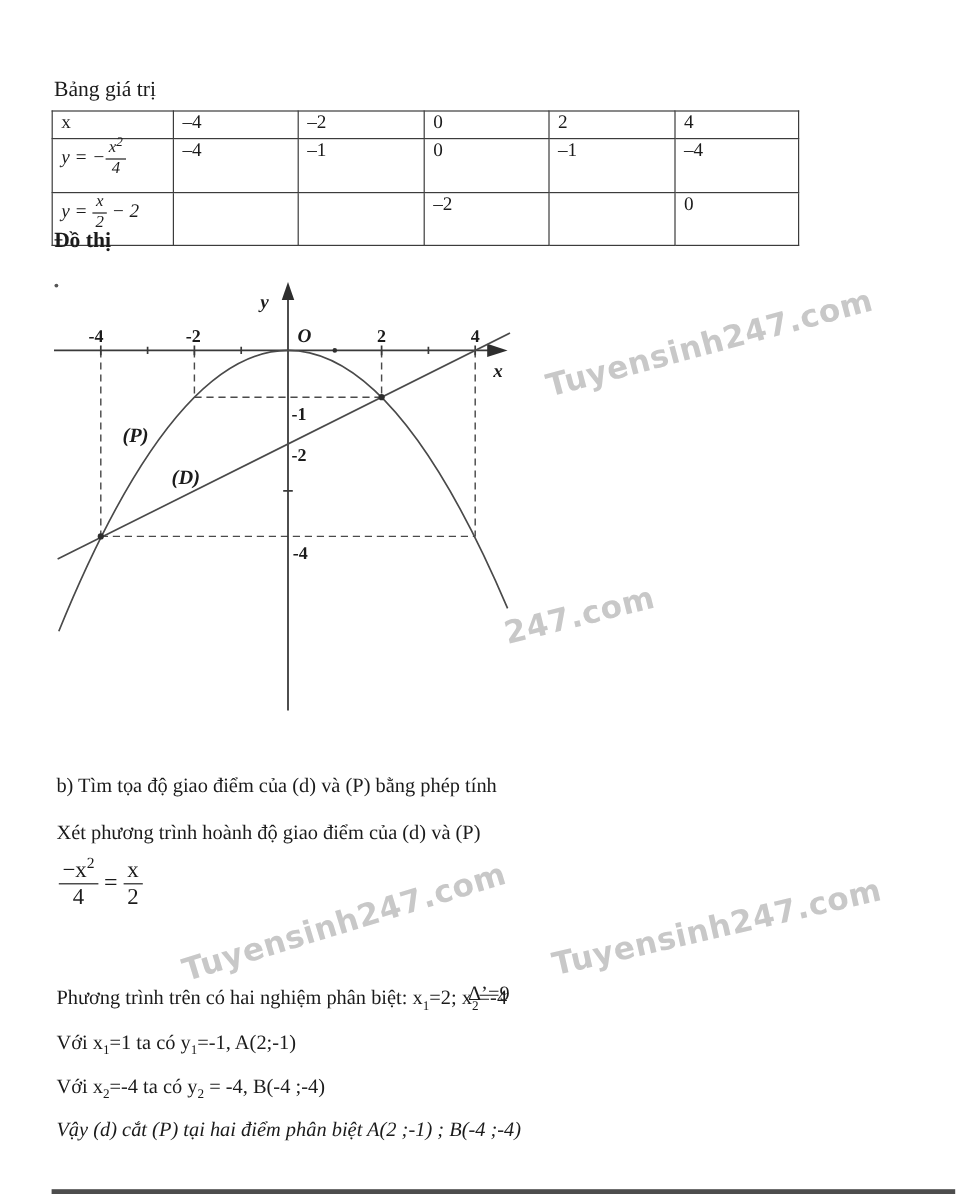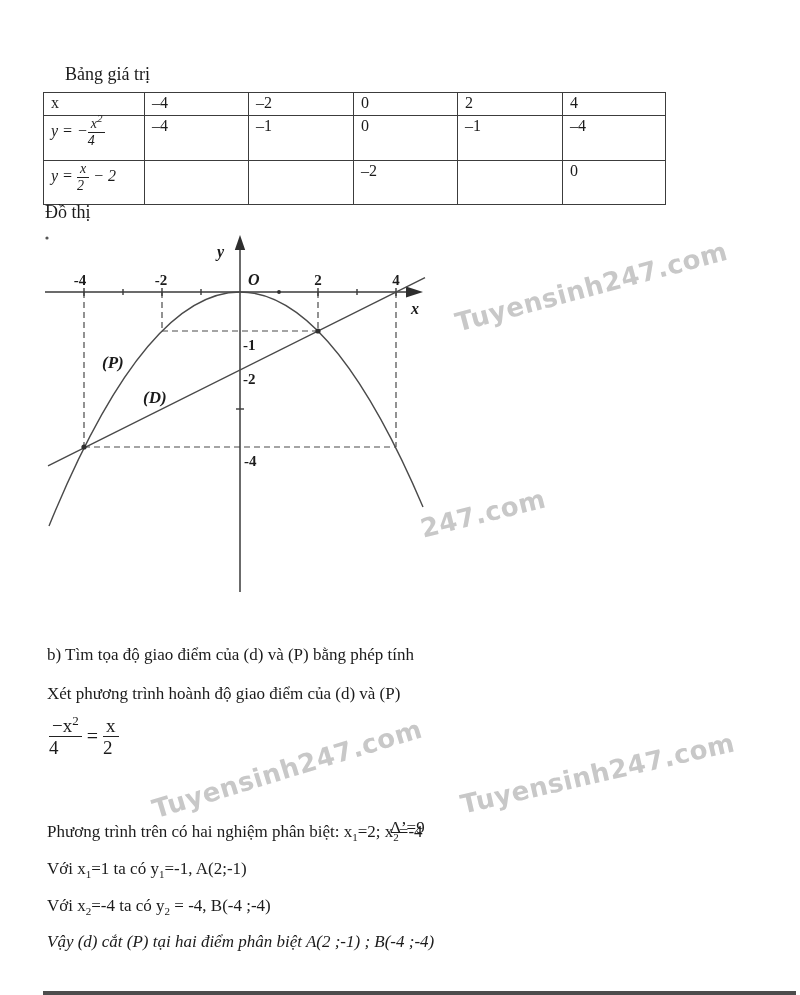--- a/index.html
+++ b/index.html
@@ -10,21 +10,21 @@
   }
   .abs{position:absolute;}
   .sec-title{font-size:18px;}
   
   table.vals{border-collapse:collapse;table-layout:fixed;}
   table.vals td{
     border:1px solid #3c3c3c;vertical-align:top;
     font-size:16px;padding:1px 0 0 7px;line-height:1.15;
   }
   td.formula-cell{vertical-align:middle;padding-left:8px;font-style:italic;}
-  .fr{display:inline-block;text-align:left;vertical-align:middle;line-height:1;}
+  .fr{display:inline-block;text-align:center;vertical-align:middle;line-height:1;}
   .fr .n{display:block;border-bottom:1px solid #222;padding:0 3px 1px;}
   .fr .d{display:block;padding-top:1px;}
   table.vals .fr{font-size:14px;}
   sup{font-size:11px;line-height:0;}
   sub{font-size:11px;line-height:0;}
   
   .graph-wrap{left:40px;top:228px;width:400px;height:370px;}
   .graph-wrap svg{display:block;}
   text.axnum{font-size:15px;font-weight:bold;fill:#1b1b1b;}
   text.axvar{font-size:16px;font-weight:bold;font-style:italic;fill:#1b1b1b;}
@@ -49,21 +49,21 @@
 
 <div class="page">
 
   <div class="wm" style="left:456px;top:308px;transform:rotate(-15deg);">Tuyensinh247.com</div>
   <div class="wm" style="left:421px;top:514px;transform:rotate(-14deg);">247.com</div>
   <div class="wm" style="left:153px;top:795px;transform:rotate(-17deg);">Tuyensinh247.com</div>
   <div class="wm" style="left:461px;top:790px;transform:rotate(-13deg);">Tuyensinh247.com</div>
 
   <div class="content">
 
-    <div class="abs sec-title" style="left:45px;top:64px;margin-left:20px;">Bảng giá trị</div>
+    <div class="abs sec-title" style="left:45px;top:64px;">Bảng giá trị</div>
 
     <table class="vals abs" style="left:43px;top:92px;width:622px;">
       <colgroup>
         <col style="width:101px;">
           <col style="width:104px;">
           <col style="width:105px;">
         <col style="width:104px;">
           <col style="width:105px;">
           <col style="width:103px;">
       </colgroup>
@@ -92,21 +92,21 @@
         </td>
         <td></td>
         <td></td>
         <td>–2</td>
         <td></td>
         <td>0</td>
       </tr>
     </tbody>
       </table>
 
-    <div class="abs sec-title" style="left:45px;top:202px;">Đồ thị</div>
+    <div class="abs sec-title" style="left:45px;top:190px;font-weight:bold;">Đồ thị</div>
 
     <div class="abs graph-wrap">
       <svg width="400" height="370" viewBox="0 0 400 370">
 
         <circle cx="7" cy="10" r="1.6" fill="#555"></circle>
 
         <g stroke="#4a4a4a" stroke-width="1.2" stroke-dasharray="6,4" fill="none">
           <line x1="44" y1="64" x2="44" y2="219"></line>
           <line x1="122" y1="64" x2="122" y2="103"></line>
           <line x1="278" y1="64" x2="278" y2="103"></line>

